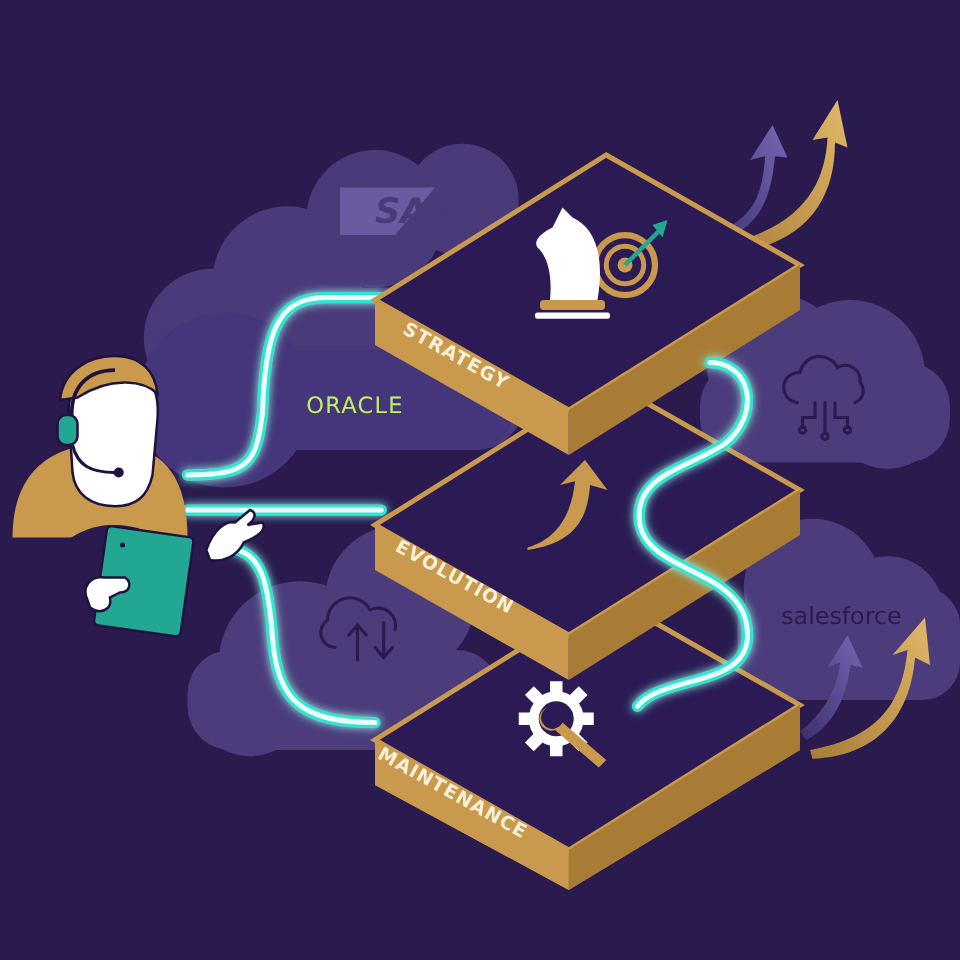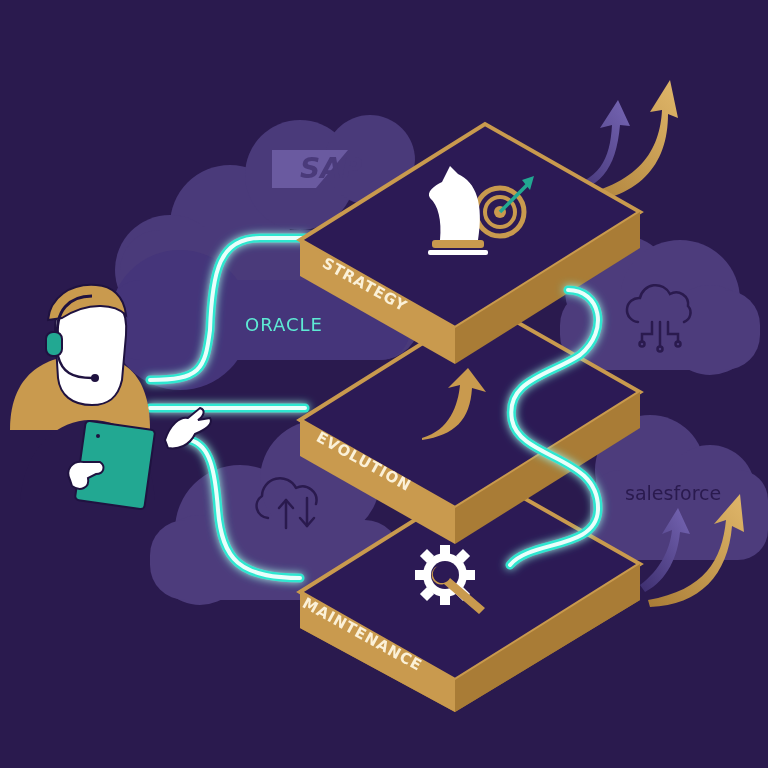--- a/index.html
+++ b/index.html
@@ -167,18 +167,18 @@
     <path d="M58,356 C62,372 72,378 92,378" fill="none" stroke="#1f1240" stroke-width="2.5"></path>
     <circle cx="95" cy="378" r="4" fill="#1f1240"></circle>
     <rect x="80" y="425" width="70" height="80" rx="4" transform="rotate(8 115 465)" fill="#22a892" stroke="#1f1240" stroke-width="2"></rect>
     <circle cx="98" cy="436" r="2" fill="#1f1240"></circle>
     <path d="M70,480 C65,470 72,460 84,462 L100,462 C106,466 104,474 96,474 L88,478 C90,488 80,492 72,486 Z" fill="#ffffff" stroke="#1f1240" stroke-width="2"></path>
     <path d="M165,440 C170,425 180,416 188,418 L200,408 C206,410 204,416 198,420 L210,418 C214,424 205,430 195,434 C190,445 178,450 168,448 Z" fill="#ffffff" stroke="#1f1240" stroke-width="2"></path>
   </g>
 </svg>
 
 <div class="logo" style="left:276px; top:152px; font-size:28px; font-weight:bold; font-style:italic; color:#4a3a7a;margin-left:24px;">SAP</div>
-<div class="logo" style="left:245px; top:314px; font-size:18px; letter-spacing:1px; color:#5eead4;">ORACLE</div>
+<div class="logo" style="left:245px; top:314px; font-size:18px; letter-spacing:1px; color:#bef264;">ORACLE</div>
 <div class="logo" style="left:625px; top:482px; font-size:19px; color:#2a1a4e;">salesforce</div>
 
 <div class="lbl" style="left:328px; top:254px; font-size:15px; transform: rotate(29deg);">STRATEGY</div>
 <div class="lbl" style="left:322px; top:428px; font-size:15px; transform: rotate(29deg);">EVOLUTION</div>
 <div class="lbl" style="left:308px; top:594px; font-size:15px; transform: rotate(29deg);">MAINTENANCE</div>
 
 </body></html>

